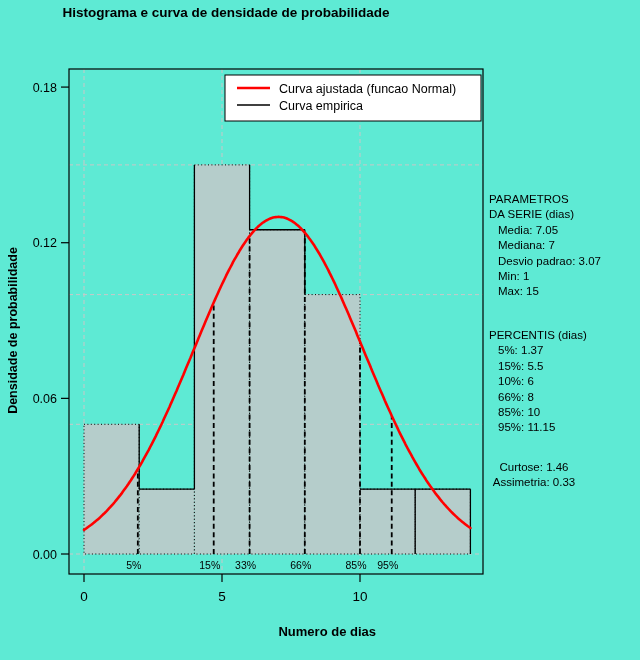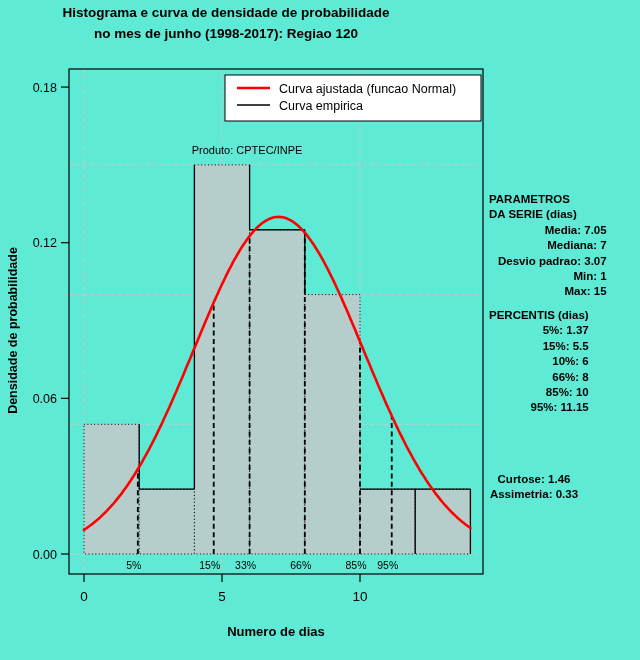--- a/index.html
+++ b/index.html
@@ -13,37 +13,36 @@
 
   .title-block { position:absolute; left:15px; top:2px; width:422px; text-align:center; }
   .title-line { font-size:13.5px; font-weight:bold; line-height:21px; white-space:nowrap; }
 
   .watermark { position:absolute; left:147px; top:144px; width:200px; text-align:center;
                font-size:11px; white-space:nowrap; }
 
   .ylab { position:absolute; left:-136px; top:322px; width:300px; height:17px;
           text-align:center; font-size:12.5px; font-weight:bold;
           transform:rotate(-90deg); white-space:nowrap; }
-  .xlab { position:absolute; left:176px; top:624px; width:200px; text-align:center;
+  .xlab { position:absolute; left:176px; top:624px; width:200px; text-align:right;
           font-size:13px; font-weight:bold; white-space:nowrap; }
 
-  .panel { position:absolute; font-size:11.5px; line-height:15.4px; white-space:nowrap;font-weight:bold; }
+  .panel { position:absolute; font-size:11.5px; line-height:15.4px; white-space:nowrap; }
   .panel-a { left:489px; top:192px; }
-  .panel-b { left:489px; top:308px; }
-  .panel-c { left:478px; top:472px; width:112px; text-align:center; }
-  .p-itm { margin-left:9px;text-align:right; }
+  .panel-b { left:489px; top:328px; }
+  .panel-c { left:478px; top:460px; width:112px; text-align:center; }
+  .p-itm { margin-left:9px; }
 </style>
 </head>
 <body>
 
 <div id="stage">
 
   <div class="title-block">
     <div class="title-line">Histograma e curva de densidade de probabilidade</div>
-    <div class="title-line">no mes de junho (1998-2017): Regiao 120</div>
   </div>
 
   <div class="ylab">Densidade de probabilidade</div>
 
   <svg id="plot-svg" width="640" height="660" viewBox="0 0 640 660">
       <line x1="69" y1="554" x2="483" y2="554" stroke="#c8c8c8" stroke-width="1" stroke-dasharray="4 3"></line>
       <line x1="69" y1="424.29999999999995" x2="483" y2="424.29999999999995" stroke="#c8c8c8" stroke-width="1" stroke-dasharray="4 3"></line>
       <line x1="69" y1="294.59999999999997" x2="483" y2="294.59999999999997" stroke="#c8c8c8" stroke-width="1" stroke-dasharray="4 3"></line>
       <line x1="69" y1="164.90000000000003" x2="483" y2="164.90000000000003" stroke="#c8c8c8" stroke-width="1" stroke-dasharray="4 3"></line>
       <line x1="84" y1="69" x2="84" y2="574" stroke="#c8c8c8" stroke-width="1" stroke-dasharray="4 3"></line>
@@ -94,21 +93,20 @@
       <text x="300.8" y="569" font-size="10.5" text-anchor="middle">66%</text>
       <text x="356" y="569" font-size="10.5" text-anchor="middle">85%</text>
       <text x="387.74" y="569" font-size="10.5" text-anchor="middle">95%</text>
       <rect x="225" y="75" width="256" height="46" fill="#fff" stroke="#000" stroke-width="1"></rect>
       <line x1="237" y1="88" x2="270" y2="88" stroke="#ff0000" stroke-width="2.6"></line>
       <text x="279" y="92.5" font-size="12.5" text-anchor="start">Curva ajustada (funcao Normal)</text>
       <line x1="237" y1="105" x2="270" y2="105" stroke="#000000" stroke-width="1.6"></line>
       <text x="279" y="109.5" font-size="12.5" text-anchor="start">Curva empirica</text>
     </svg>
 
-  <div class="watermark">Produto: CPTEC/INPE</div>
 
   <div class="xlab">Numero de dias</div>
 
   <div class="panel panel-a">
       <div class="p-hdr">PARAMETROS</div>
       <div class="p-hdr">DA SERIE (dias)</div>
       <div class="p-itm">Media: 7.05</div>
       <div class="p-itm">Mediana: 7</div>
       <div class="p-itm">Desvio padrao: 3.07</div>
       <div class="p-itm">Min: 1</div>

